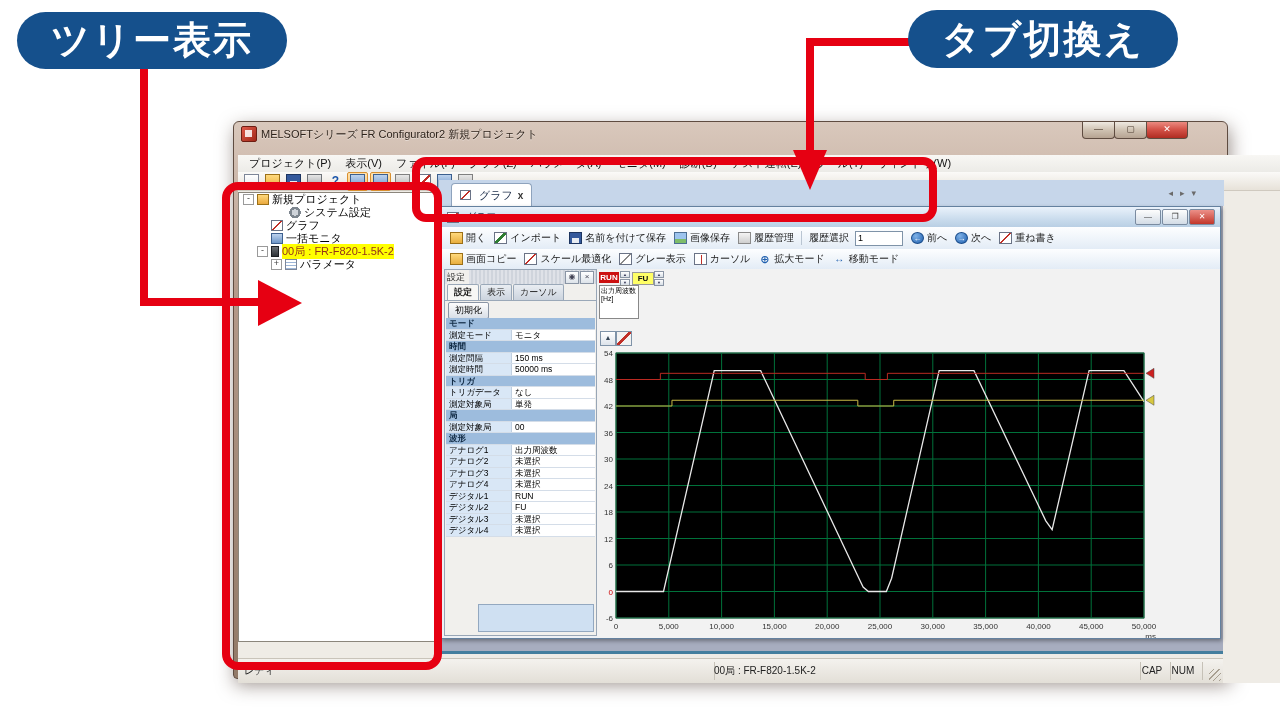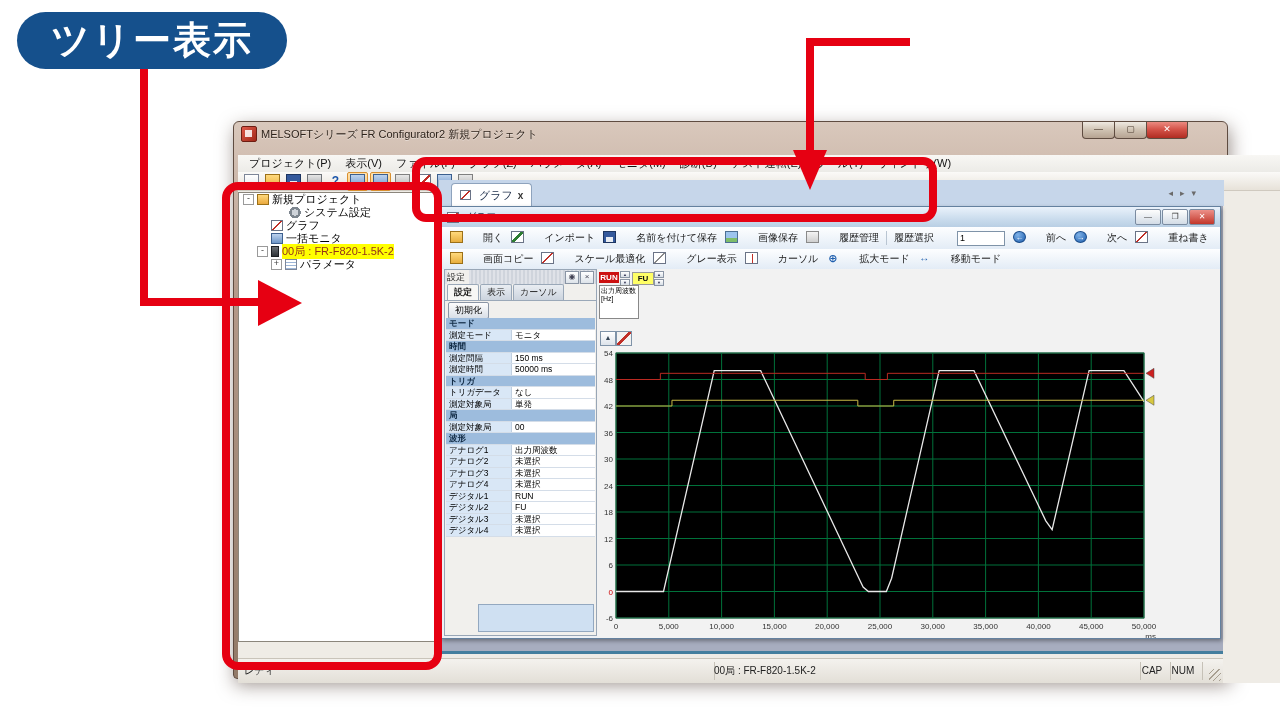--- a/index.html
+++ b/index.html
@@ -71,21 +71,21 @@
   .child{left:3px;top:0;width:778px;height:431px;background:#e9eef5;border:1px solid #64819f;box-shadow:1px 2px 4px rgba(0,0,0,.35);}
   .ctitle{left:0;top:0;right:0;height:20px;background:linear-gradient(#eaf2fb,#cadced 60%,#b9cfe4);
     display:flex;align-items:center;padding-left:5px;gap:4px;font-size:10px;color:#1b2c48;}
   .cbtns{position:absolute;right:5px;top:2px;display:flex;gap:1px;}
   .cbtn{width:24px;height:14px;border:1px solid #7a8ba0;border-radius:2px;background:linear-gradient(#fdfdfd,#d3dce6);
     font-size:8px;line-height:13px;text-align:center;color:#333;}
   .cbtn.close{background:linear-gradient(#ec9088,#c2362a);color:#fff;font-weight:bold;}
   .ctb{left:0;right:0;height:22px;background:linear-gradient(#fdfeff,#e3ecf6);border-bottom:1px solid #c2cfdd;
     display:flex;align-items:center;padding-left:4px;font-size:10px;color:#1a1a1a;}
   .ctb1{top:20px;} .ctb2{top:42px;height:20px;}
-  .cbt{display:flex;gap:20px;padding:1px 4px;white-space:nowrap;}
+  .cbt{display:flex;align-items:center;gap:3px;padding:1px 4px;white-space:nowrap;}
   .ci{position:relative;width:13px;height:12px;display:inline-block;box-sizing:border-box;}
   .open{background:linear-gradient(#ffd97c,#e8ae3e);border:1px solid #9c7017;}
   .import{background:#fff;border:1px solid #6a7386;background-image:linear-gradient(135deg,transparent 40%,#2e7d32 40%,#2e7d32 60%,transparent 60%);}
   .save-as{background:#34599c;border:1px solid #1d3560;}
   .save-as:after{content:"";position:absolute;left:2px;top:5px;width:7px;height:5px;background:#e8ecf2;}
   .save-image{background:linear-gradient(#9cc4ee 55%,#7ebd6a 55%);border:1px solid #4c6f94;}
   .history{background:linear-gradient(#f4f4f4,#cfcfcf);border:1px solid #8a8a8a;}
   .prev-circle,.next-circle{border-radius:50%;background:radial-gradient(circle at 35% 30%,#7fb2e8,#1f5fae);
     border:1px solid #174a8a;color:#fff;font-size:8px;line-height:11px;text-align:center;font-weight:bold;}
   .overwrite,.scale-opt,.gray-view,.cursor-tool{background:#fff;border:1px solid #6a7386;
@@ -549,20 +549,21 @@
         <span class="sbcell sb-ready">レディ</span>
         <span class="sbcell sb-station">00局 : FR-F820-1.5K-2</span>
         <span class="sbcell sb-cap">CAP</span>
         <span class="sbcell sb-num">NUM</span>
         <span class="grip"></span>
       </div>
     </div>
   </div>
 
   <div id="pill-tree" class="pill abs">ツリー表示</div>
+  <div id="pill-tab" class="pill abs">タブ切換え</div>
   <div id="c1v" class="redline abs"></div>
   <div id="c1h" class="redline abs"></div>
   <div id="a1" class="abs"></div>
   <div id="c2h" class="redline abs"></div>
   <div id="c2v" class="redline abs"></div>
   <div id="a2" class="abs"></div>
   <div id="rect-tree" class="redrect abs"></div>
   <div id="rect-tab" class="redrect abs"></div>
 </div>
 

